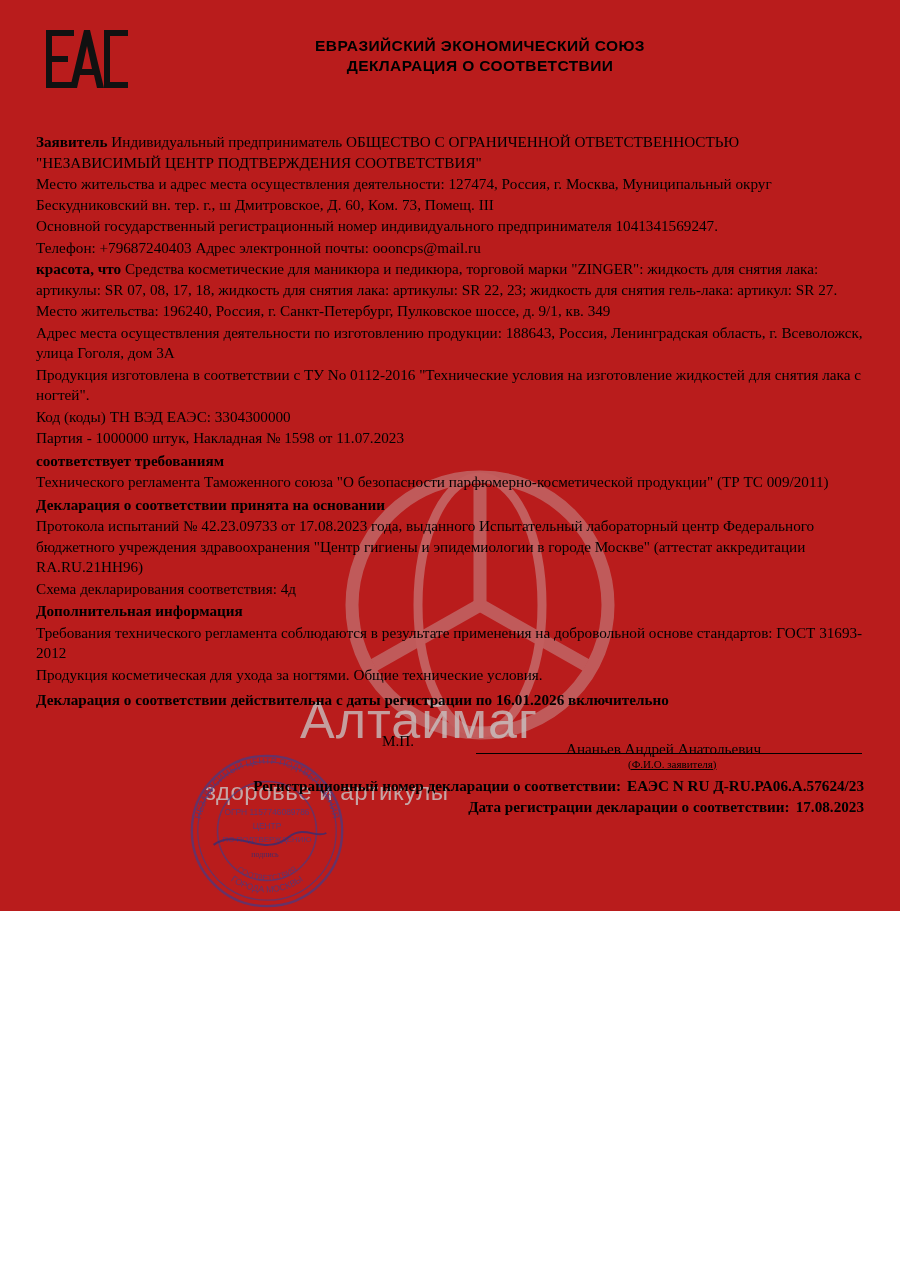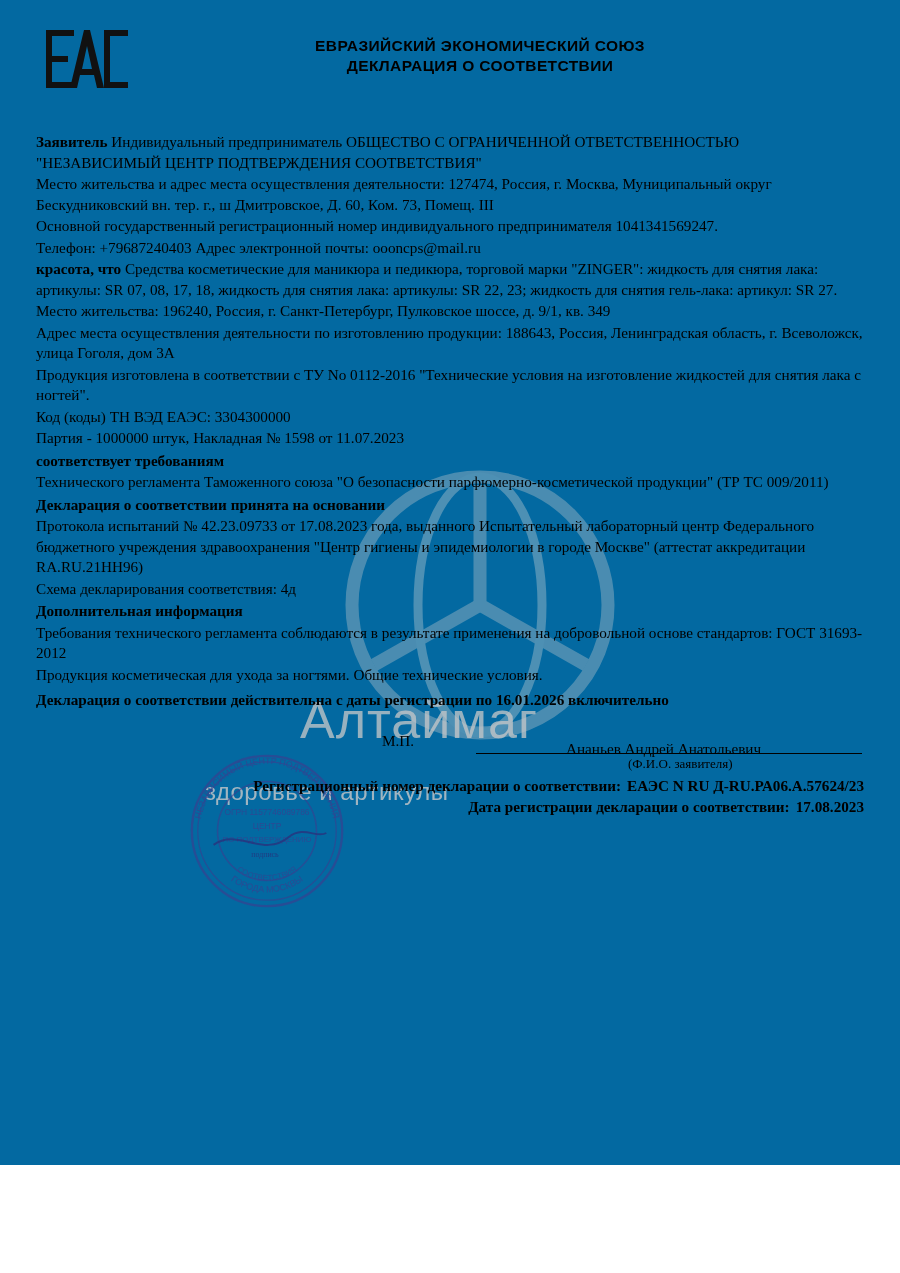--- a/index.html
+++ b/index.html
@@ -3,22 +3,22 @@
 <meta charset="utf-8">
 <style>
   html, body {
     margin: 0;
     padding: 0;
     background: #ffffff;
   }
   .page {
     position: relative;
     width: 900px;
-    height: 1165px;
-    background: #0369a1;
+    height: 911px;
+    background: #b91c1c;
     font-family: "Liberation Serif", serif;
     color: #000000;
     overflow: hidden;
   }
 
   
   .header {
     position: relative;
     padding-top: 26px;
     height: 78px;
@@ -88,21 +88,22 @@
     position: absolute;
     left: 440px;
     top: 30px;
     width: 386px;
     border-bottom: 1px solid #000;
   }
   .sign-caption {
     position: absolute;
     left: 592px;
     top: 31px;
-    font-size: 13px;
+    font-size: 11px;
+    text-decoration: underline;
   }
   .reg-block {
     margin-top: 6px;
   }
   .reg-block .row {
     font-weight: bold;
     font-size: 15.2px;
     line-height: 21px;
     text-align: right;
   }

